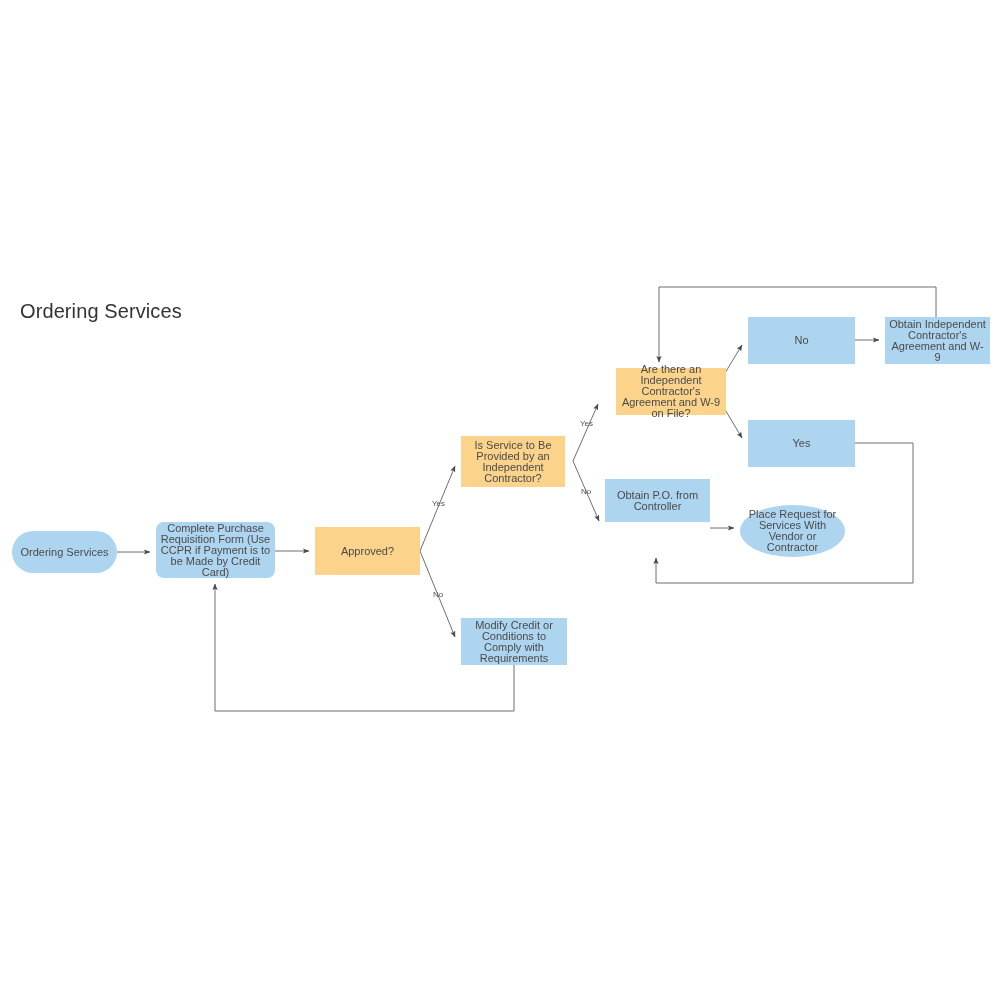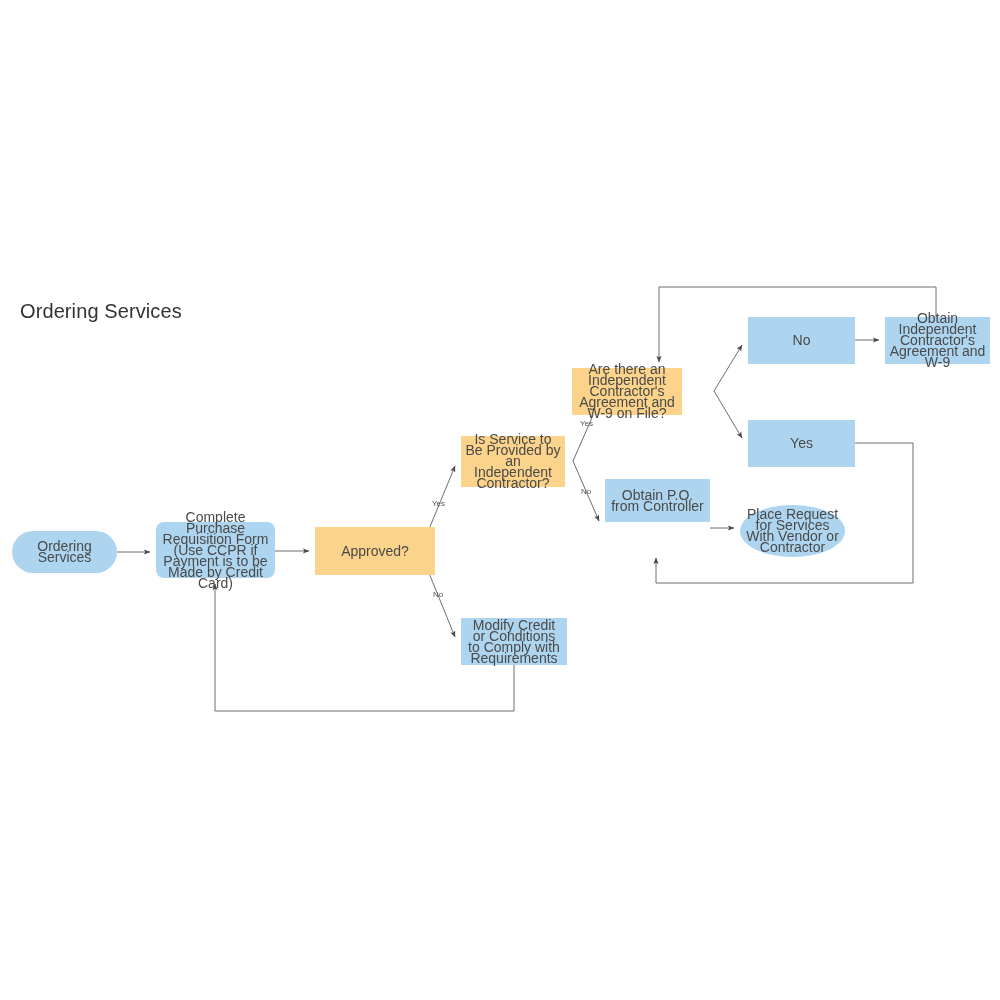--- a/index.html
+++ b/index.html
@@ -36,21 +36,21 @@
     width: 1000px;
     height: 1000px;
   }
   .node {
     position: absolute;
     box-sizing: border-box;
     display: flex;
     align-items: center;
     justify-content: center;
     text-align: center;
-    font-size: 14px;
+    font-size: 11px;
     line-height: 11px;
     color: #4a4a4a;
     padding: 2px 4px;
   }
   .node-blue { background: #aed5ef; }
   .node-orange { background: #fbd38b; }
   .shape-rect { border-radius: 0; }
   .shape-stadium { border-radius: 24px; }
   .shape-ellipse { border-radius: 50%; }
   .edge-label {
@@ -90,30 +90,30 @@
       </g>
   </svg>
 
   <div id="node-layer">
       <div class="node node-blue shape-stadium" style="left: 12px; top: 531px; width: 105px; height: 42px;">
         <span>Ordering Services</span>
       </div>
       <div class="node node-blue shape-rect" style="left: 156px; top: 522px; width: 119px; height: 56px; border-radius: 8px;">
         <span>Complete Purchase Requisition Form (Use CCPR if Payment is to be Made by Credit Card)</span>
       </div>
-      <div class="node node-orange shape-rect" style="left: 315px; top: 527px; width: 120px; height: 48px;">
+      <div class="node node-orange shape-rect" style="left: 315px; top: 527px; width: 105px; height: 48px;">
         <span>Approved?</span>
       </div>
       <div class="node node-orange shape-rect" style="left: 461px; top: 436px; width: 104px; height: 51px;">
         <span>Is Service to Be Provided by an Independent Contractor?</span>
       </div>
       <div class="node node-blue shape-rect" style="left: 461px; top: 618px; width: 106px; height: 47px;">
         <span>Modify Credit or Conditions to Comply with Requirements</span>
       </div>
-      <div class="node node-orange shape-rect" style="left: 572px; top: 368px; width: 110px; height: 47px;">
+      <div class="node node-orange shape-rect" style="left: 616px; top: 368px; width: 110px; height: 47px;">
         <span>Are there an Independent Contractor's Agreement and W-9 on File?</span>
       </div>
       <div class="node node-blue shape-rect" style="left: 748px; top: 317px; width: 107px; height: 47px;">
         <span>No</span>
       </div>
       <div class="node node-blue shape-rect" style="left: 748px; top: 420px; width: 107px; height: 47px;">
         <span>Yes</span>
       </div>
       <div class="node node-blue shape-rect" style="left: 885px; top: 317px; width: 105px; height: 47px;">
         <span>Obtain Independent Contractor's Agreement and W-9</span>

